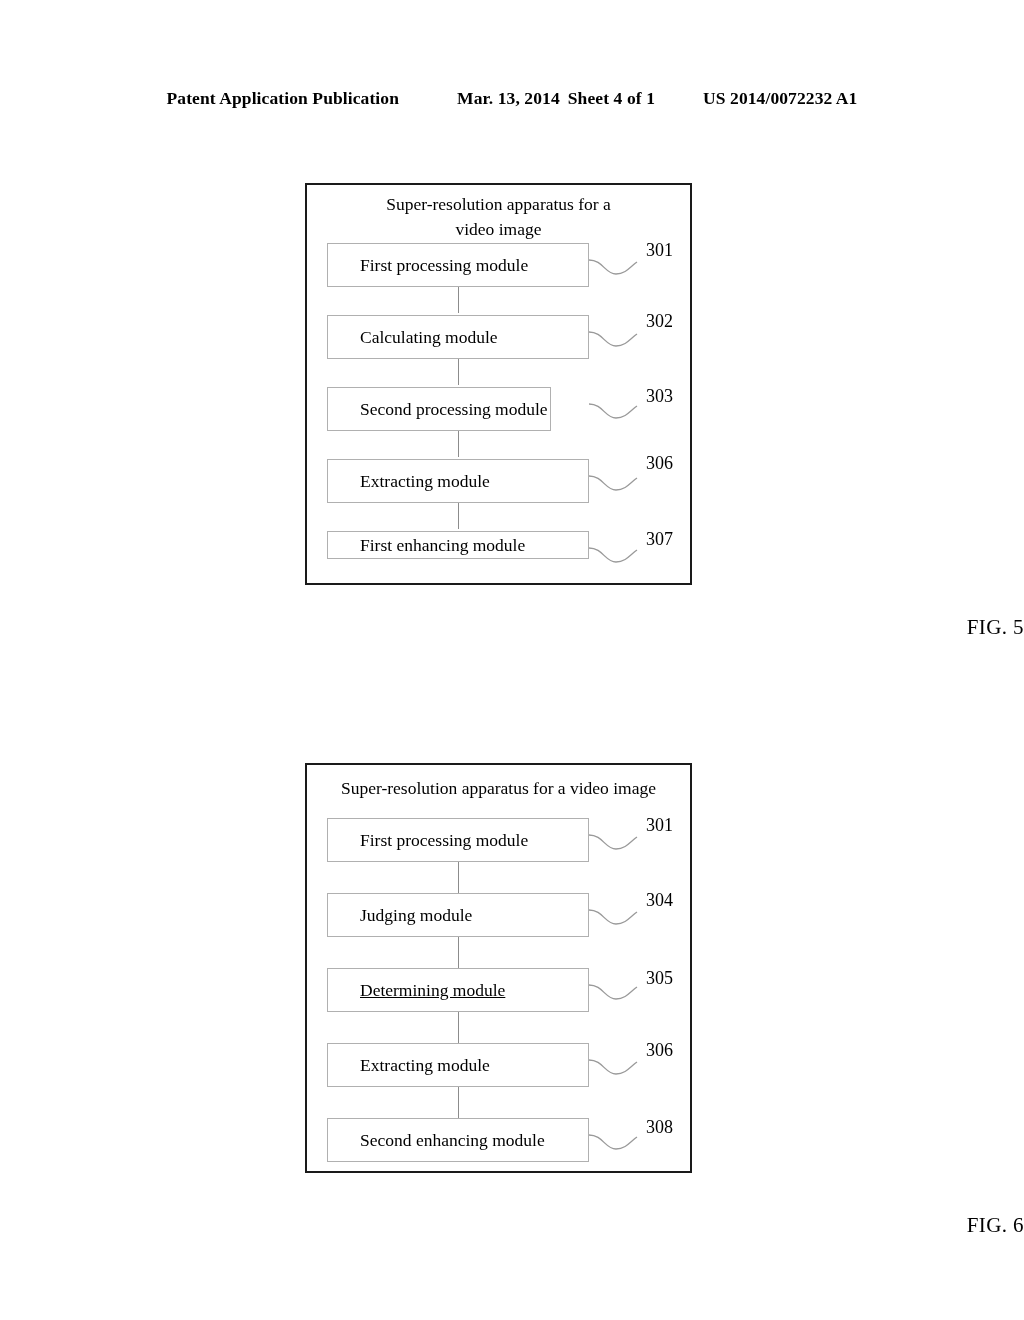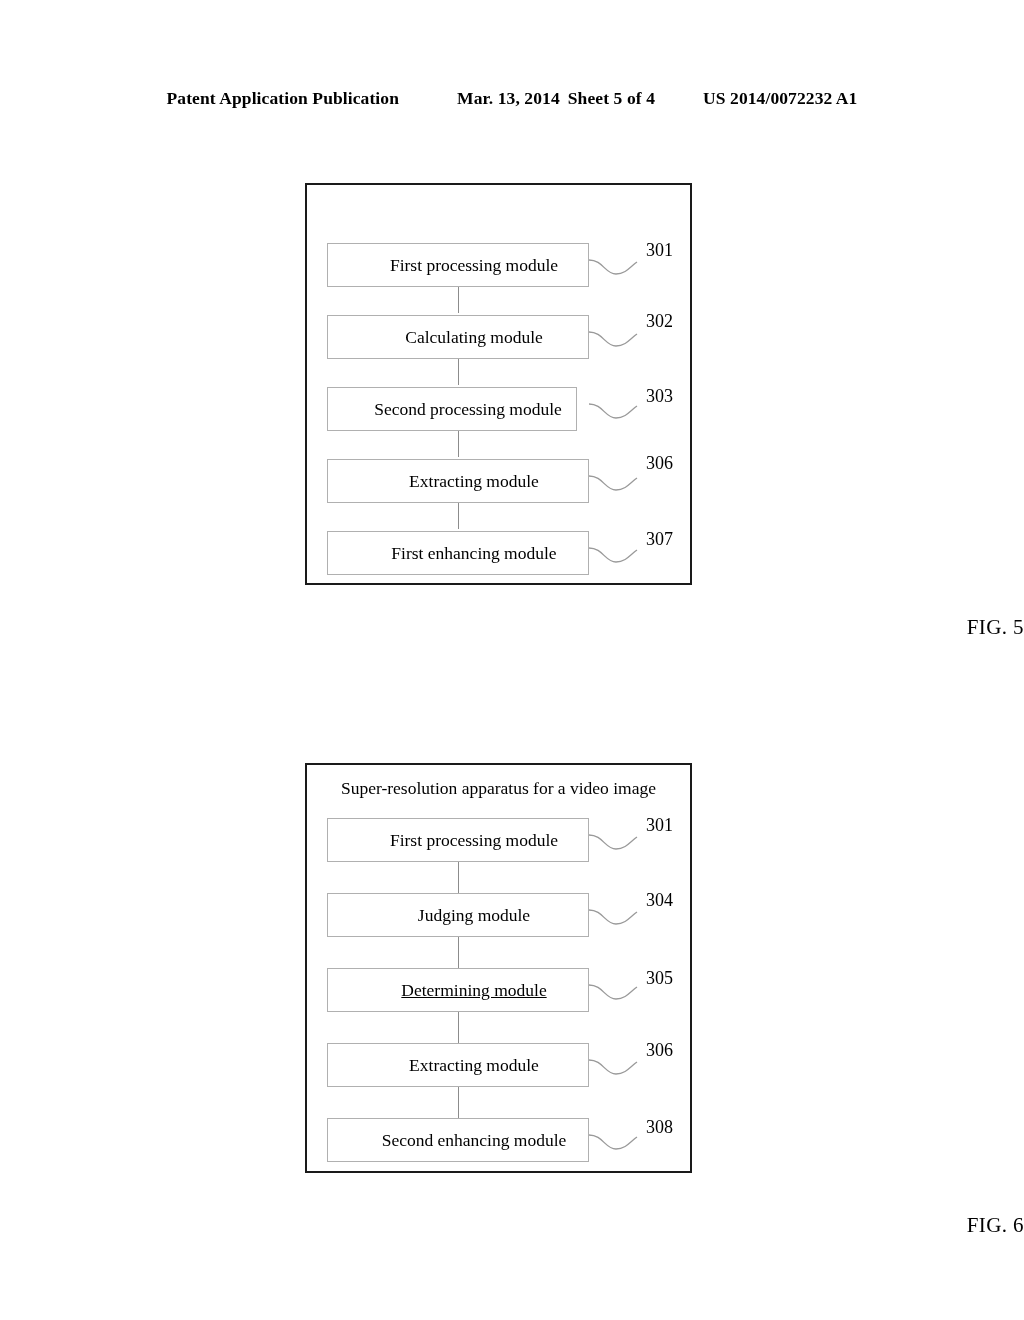--- a/index.html
+++ b/index.html
@@ -53,21 +53,21 @@
     line-height: 25px;
     color: #000000;
   }
   .module-box {
     position: absolute;
     border: 1.4px solid #b0b0b0;
     background: #ffffff;
     box-sizing: border-box;
     display: flex;
     align-items: center;
-    justify-content: center;
+    justify-content: flex-start;
     font-size: 17.5px;
     color: #000000;
     white-space: nowrap;
     padding-left: 32px;
   }
   .connector {
     position: absolute;
     width: 1.4px;
     background: #8c8c8c;
   }
@@ -89,48 +89,50 @@
     text-align: right;
     font-size: 21px;
     letter-spacing: 0.4px;
     color: #000000;
   }
 </style>
 </head>
 <body>
 
 <div class="page-header">
-  <span class="hdr-pub">Patent Application Publication</span><span class="hdr-date">Mar. 13, 2014</span><span class="hdr-sheet">Sheet 5 of 4</span><span class="hdr-num">US 2014/0072232 A1</span>
+  <span class="hdr-pub">Patent Application Publication</span><span class="hdr-date">Mar. 13, 2014</span><span class="hdr-sheet">Sheet 4 of 1</span><span class="hdr-num">US 2014/0072232 A1</span>
 </div>
 
 <div class="figure">
 
   <div class="fig-frame" style="left:305px; top:183px; width:387px; height:402px;"></div>
 
   <div class="fig-title" style="left:305px; top:192px; width:387px;">
+    <div>Super-resolution apparatus for a</div>
+    <div>video image</div>
   </div>
 
   <div class="connector" style="left:458px; top:287px; height:26px;"></div>
   <div class="connector" style="left:458px; top:359px; height:26px;"></div>
   <div class="connector" style="left:458px; top:431px; height:26px;"></div>
   <div class="connector" style="left:458px; top:503px; height:26px;"></div>
 
   <div class="module-box" style="left:327px; top:243px; width:262px; height:44px;">
     <span>First processing module</span>
   </div>
   <div class="module-box" style="left:327px; top:315px; width:262px; height:44px;">
     <span>Calculating module</span>
   </div>
-  <div class="module-box" style="left:327px; top:387px; width:250px; height:44px;">
+  <div class="module-box" style="left:327px; top:387px; width:224px; height:44px;">
     <span>Second processing module</span>
   </div>
   <div class="module-box" style="left:327px; top:459px; width:262px; height:44px;">
     <span>Extracting module</span>
   </div>
-  <div class="module-box" style="left:327px; top:531px; width:262px; height:44px;">
+  <div class="module-box" style="left:327px; top:531px; width:262px; height:28px;">
     <span>First enhancing module</span>
   </div>
 
   <svg class="leader-svg" style="left:589px; top:250px;" width="50" height="30" viewBox="0 0 50 30">
     <path d="M0 10 C 14 10, 16 24, 27 24 C 37 24, 42 16, 48 12" fill="none" stroke="#9a9a9a" stroke-width="1.3"></path>
   </svg>
   <svg class="leader-svg" style="left:589px; top:322px;" width="50" height="30" viewBox="0 0 50 30">
     <path d="M0 10 C 14 10, 16 24, 27 24 C 37 24, 42 16, 48 12" fill="none" stroke="#9a9a9a" stroke-width="1.3"></path>
   </svg>
   <svg class="leader-svg" style="left:589px; top:394px;" width="50" height="30" viewBox="0 0 50 30">

